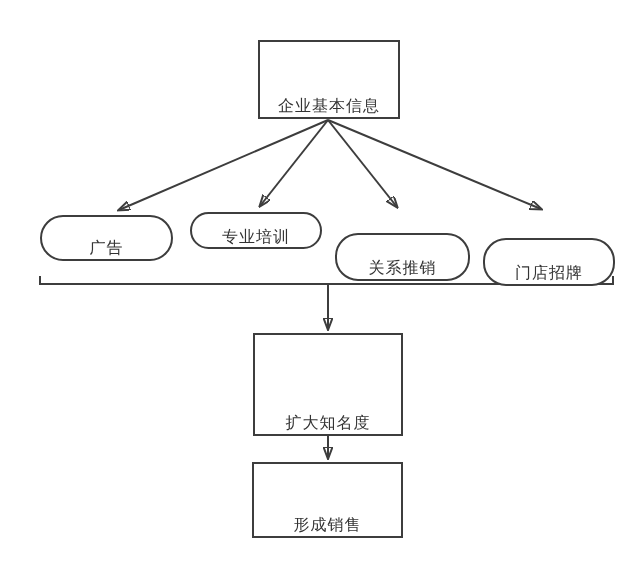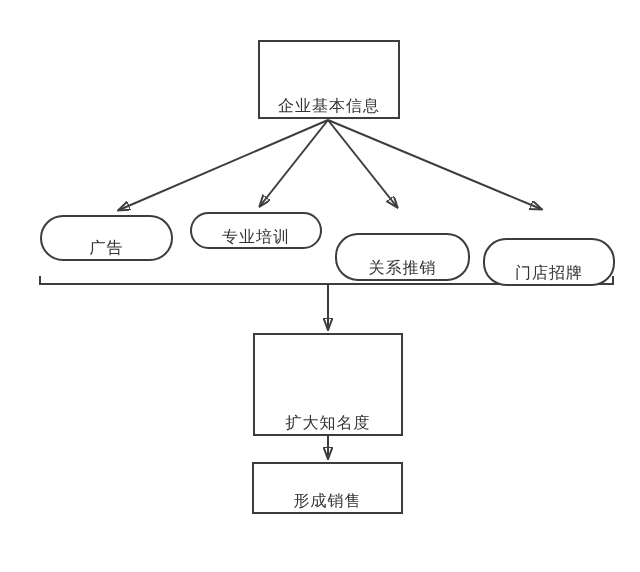--- a/index.html
+++ b/index.html
@@ -32,21 +32,21 @@
   }
   .rect { border-radius: 0; }
   .rounded { border-radius: 23px; }
 
   .node-root      { left: 258px; top: 40px;  width: 142px; height: 79px; }
   .node-ad        { left: 40px;  top: 215px; width: 133px; height: 46px; }
   .node-training  { left: 190px; top: 212px; width: 132px; height: 37px; line-height: 1.25; }
   .node-relation  { left: 335px; top: 213px; width: 135px; height: 48px; margin-top: 20px; }
   .node-store     { left: 483px; top: 213px; width: 132px; height: 48px; margin-top: 25px; }
   .node-awareness { left: 253px; top: 333px; width: 150px; height: 103px; }
-  .node-sales     { left: 252px; top: 462px; width: 151px; height: 52px; }
+  .node-sales     { left: 252px; top: 462px; width: 151px; height: 76px; }
 
   .edges-layer {
     position: absolute;
     left: 0; top: 0;
     width: 640px;
     height: 572px;
     pointer-events: none;
   }
   .edges-layer path, .edges-layer line, .edges-layer polyline {
     stroke: #3d3d3d;

